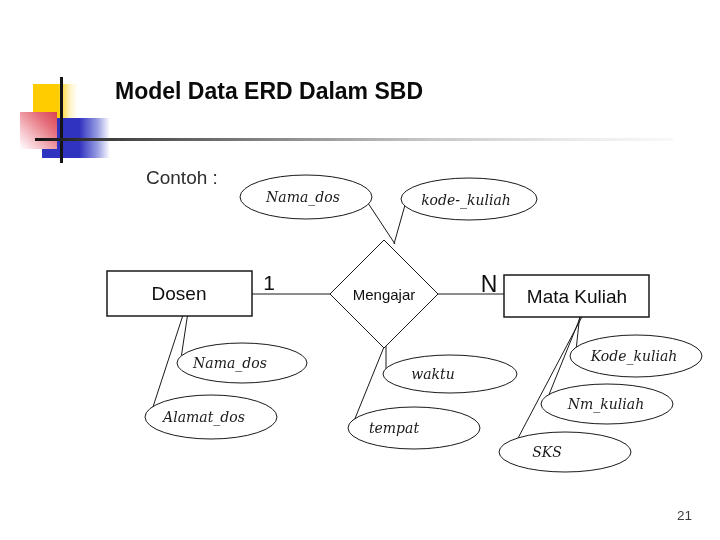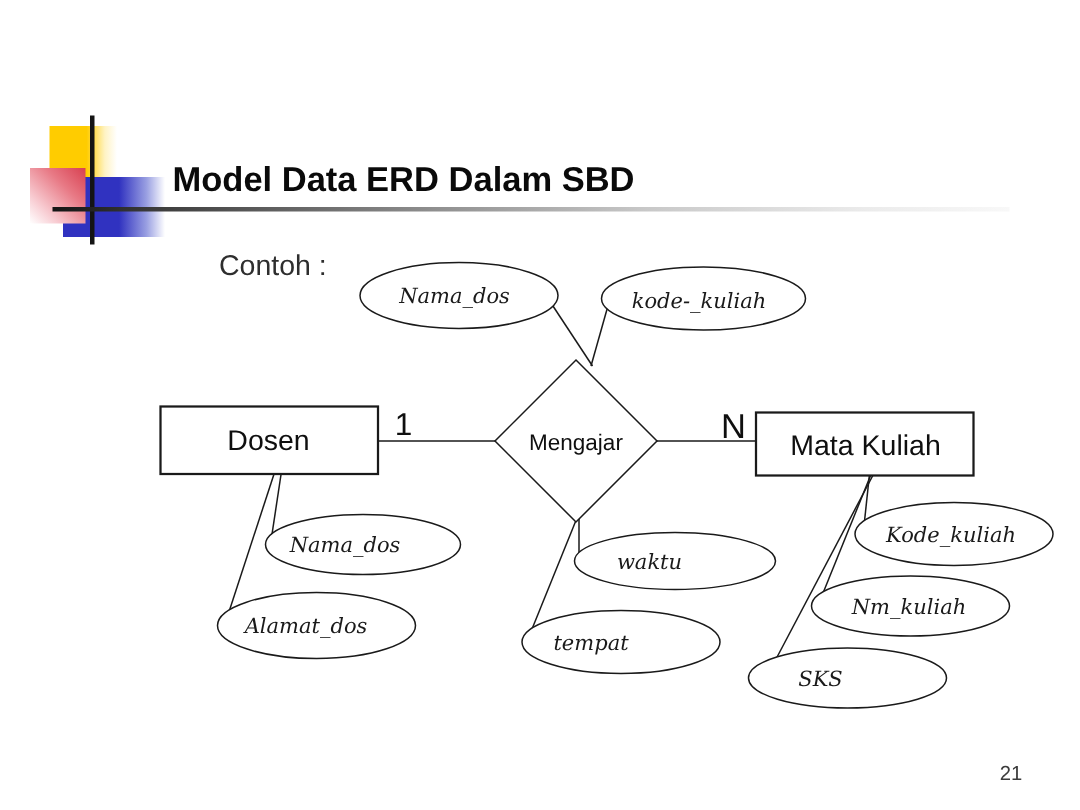--- a/index.html
+++ b/index.html
@@ -13,34 +13,34 @@
   .logo-square{position:absolute;}
   .logo-yellow{left:33px;top:84px;width:45px;height:34px;
     background:linear-gradient(to right,#fc0 0%,#fc0 55%,#fff3c4 82%,#ffffff 100%);}
   .logo-blue{left:42px;top:118px;width:68px;height:40px;
     background:linear-gradient(to right,#3032c0 0%,#3032c0 55%,#9aa0e2 82%,#ffffff 100%);}
   .logo-pink{left:20px;top:112px;width:37px;height:37px;
     background:linear-gradient(225deg,#d84050 0%,#e87985 35%,#f8cdd3 75%,#ffffff 100%);}
   .logo-vline{position:absolute;left:60px;top:77px;width:3px;height:86px;background:#141414;}
 
   .title{
-    position:absolute;left:115px;top:106px;
+    position:absolute;left:115px;top:78px;
     font-size:23px;font-weight:bold;color:#0a0a0a;letter-spacing:0px;white-space:nowrap;
   }
   .divider{
     position:absolute;left:35px;top:138px;width:638px;height:3px;
     background:linear-gradient(to right,#141414 0%,#3a3a3a 10%,#8a8a8a 38%,#c8c8c8 62%,#ebebeb 85%,#f8f8f8 100%);
   }
   .example-label{
     position:absolute;left:112px;top:167px;
     font-size:19px;color:#2e2e2e;white-space:nowrap;margin-left:34px;
   }
   .page-number{
     position:absolute;left:656px;top:508px;width:36px;
-    font-size:13.5px;color:#3c3c3c;text-align:center;
+    font-size:13.5px;color:#3c3c3c;text-align:right;
   }
   svg.diagram{position:absolute;left:0;top:0;}
   .shape{fill:#ffffff;stroke:#1a1a1a;}
   .conn{stroke:#1a1a1a;stroke-width:1;fill:none;}
   .ent-text{font-family:"Liberation Sans",sans-serif;font-size:19px;fill:#0f0f0f;text-anchor:middle;}
   .rel-text{font-family:"Liberation Sans",sans-serif;font-size:15px;fill:#0f0f0f;text-anchor:middle;}
   .card-text{font-family:"Liberation Sans",sans-serif;font-size:21px;fill:#0f0f0f;text-anchor:middle;}
   .attr-text{font-family:"DejaVu Serif",serif;font-style:italic;font-size:14px;fill:#1a1a1a;text-anchor:middle;}
 </style>
 </head>

